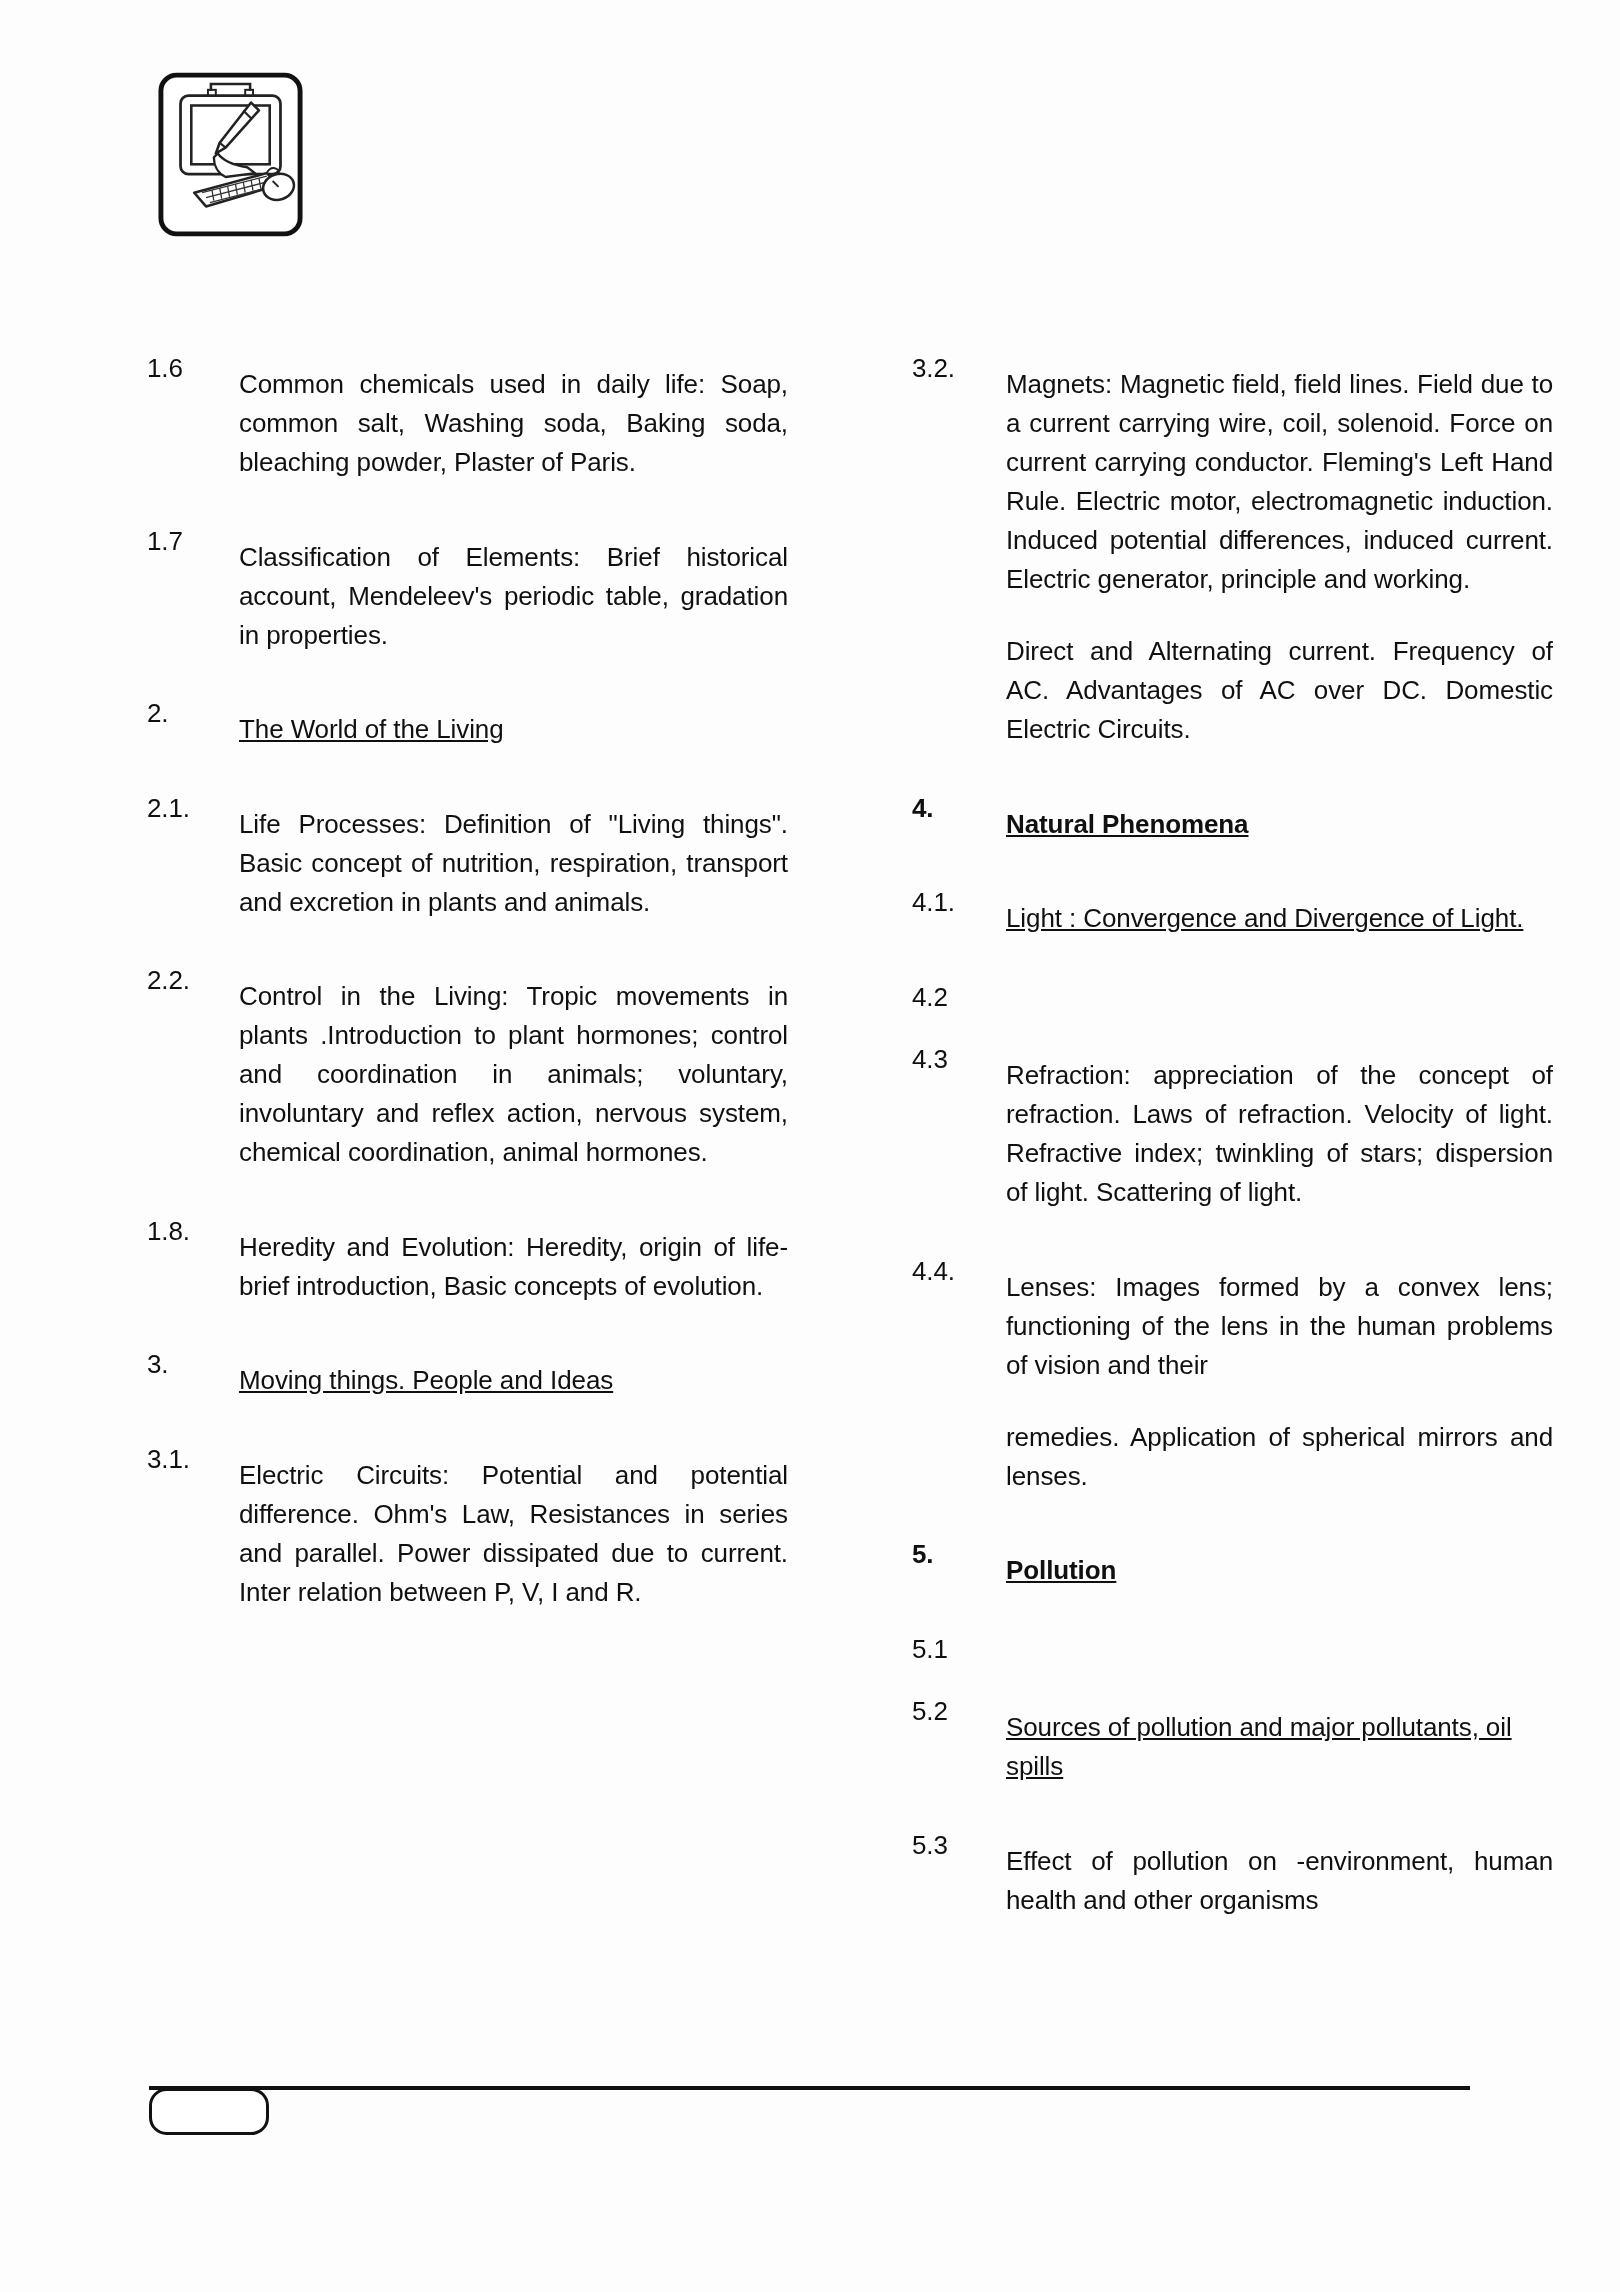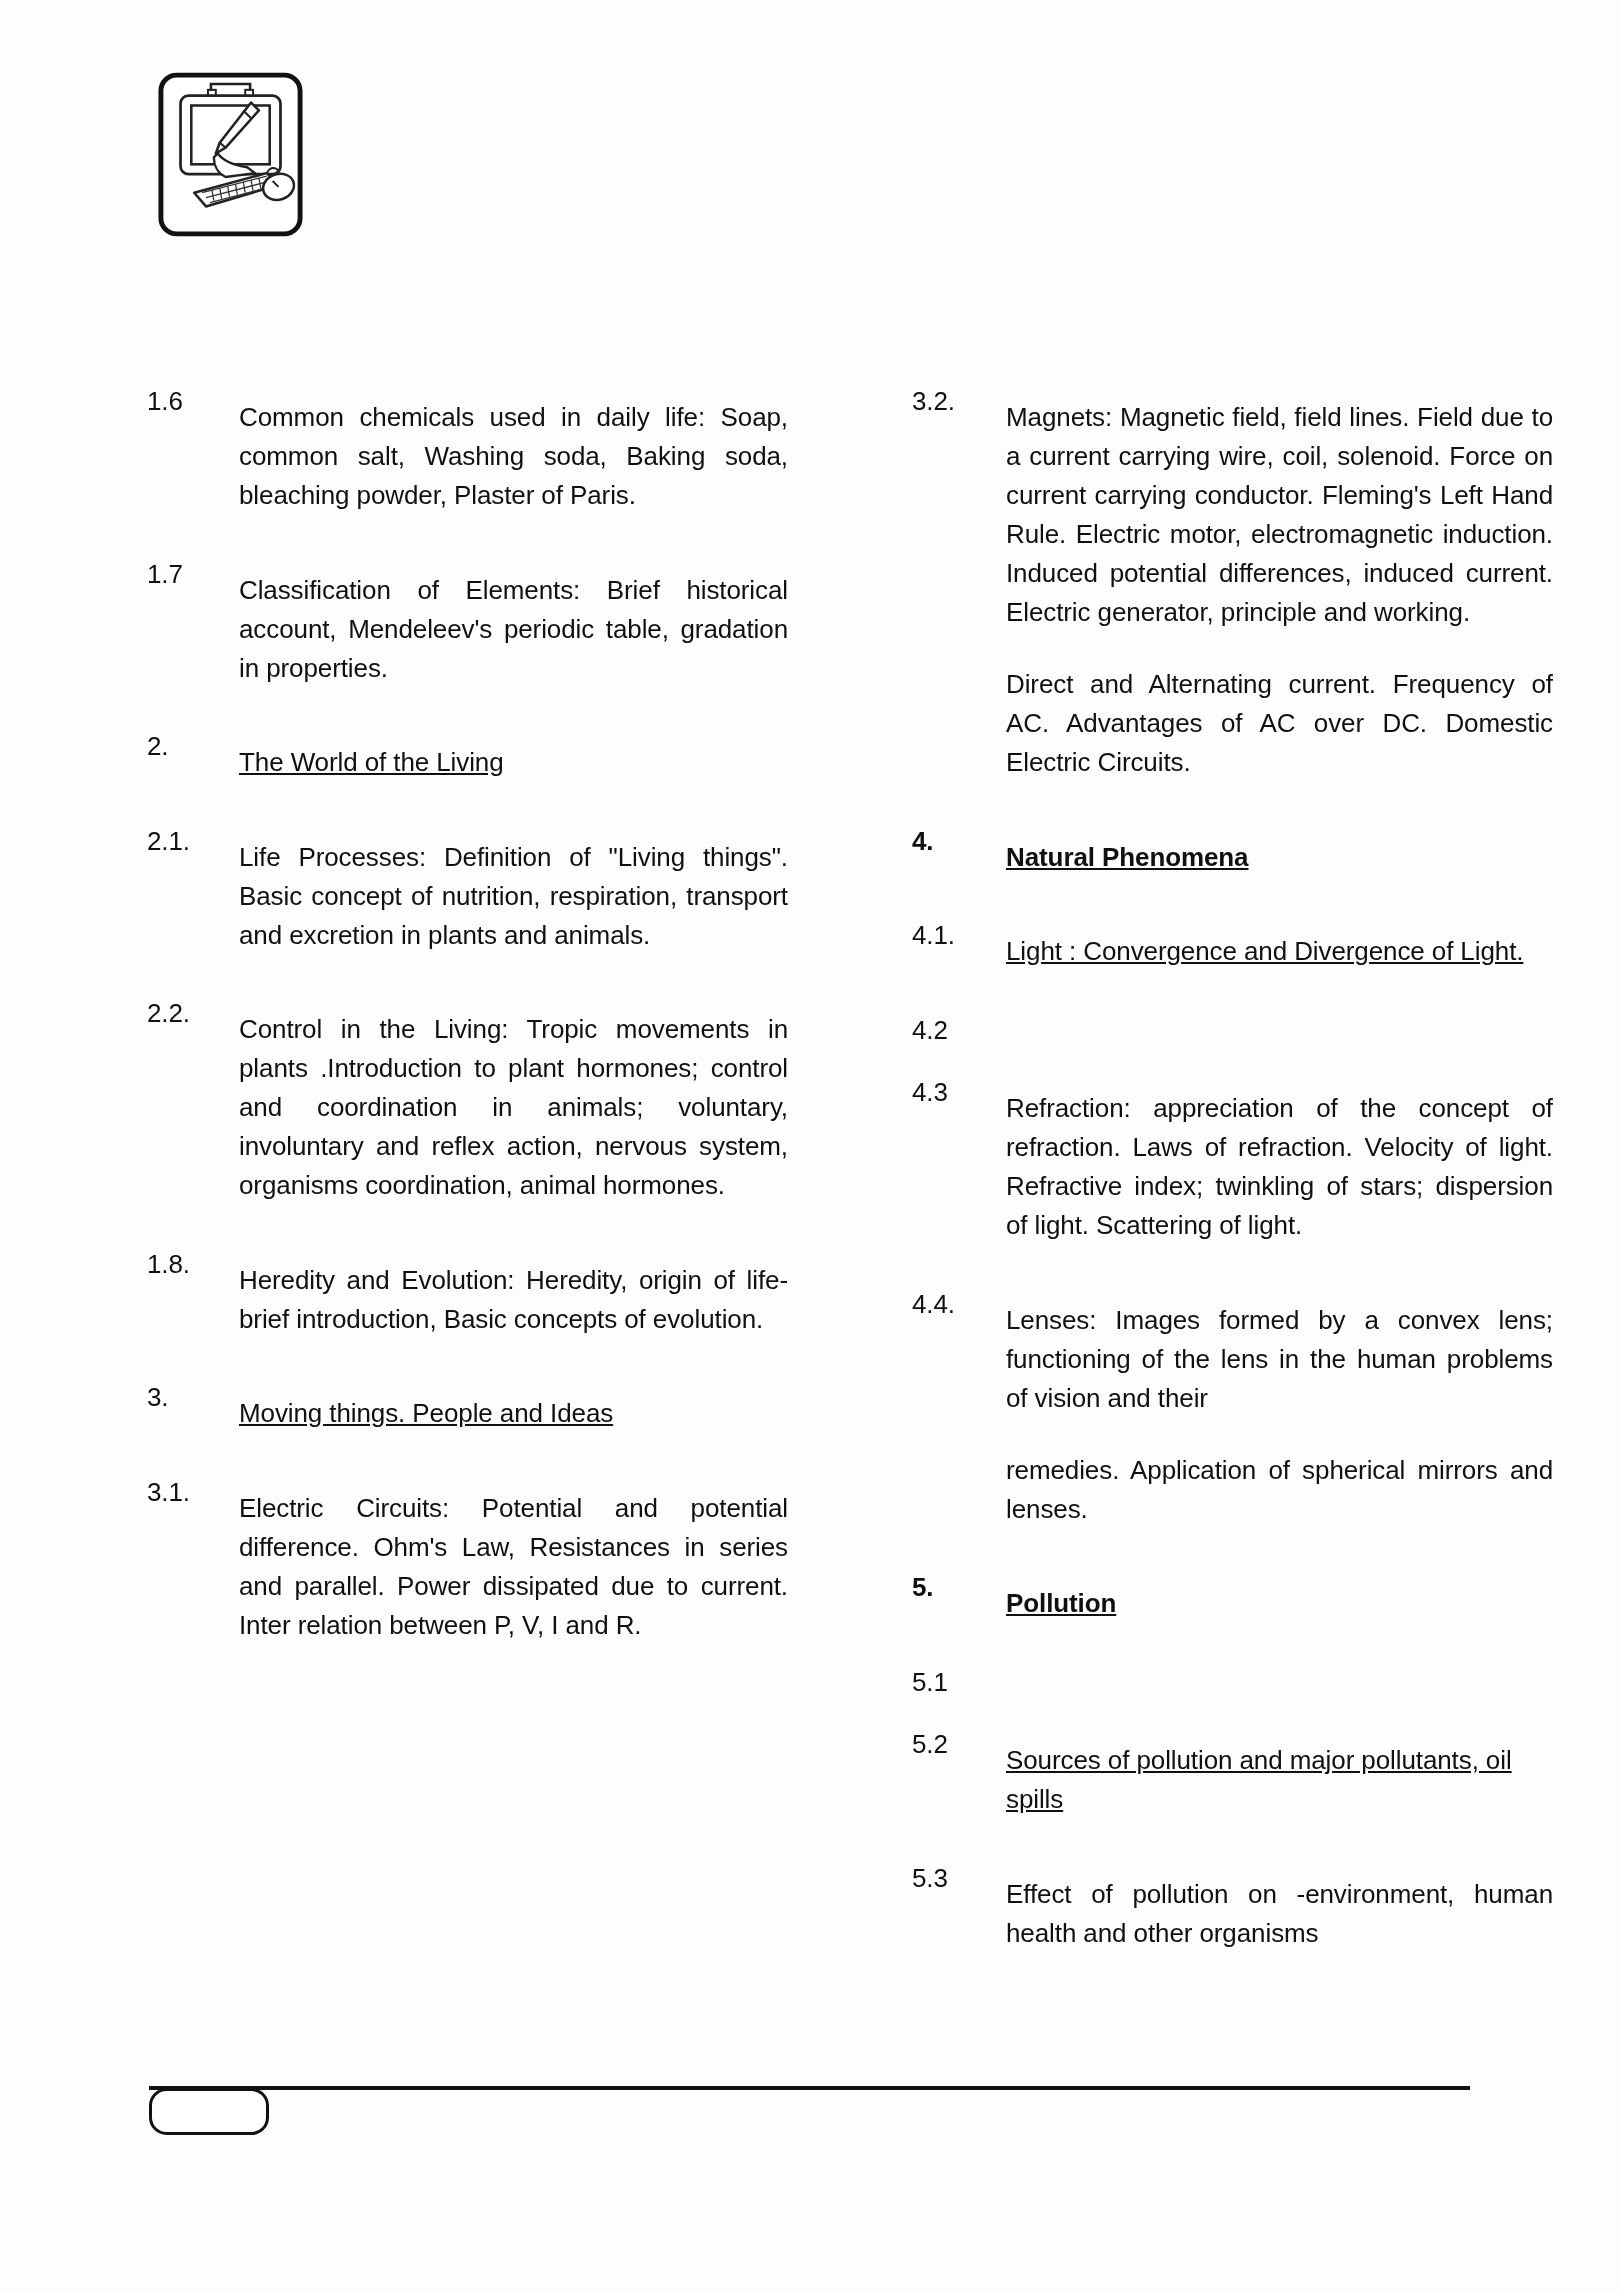--- a/index.html
+++ b/index.html
@@ -30,21 +30,21 @@
     top: 71px;
     width: 147px;
     height: 167px;
   }
   .header-icon-wrap svg { display: block; }
 
   
   .columns {
     position: absolute;
     left: 0;
-    top: 382px;
+    top: 349px;
     width: 1620px;
     display: flex;
     gap: 108px;
     padding: 0 147px;
     box-sizing: border-box;
   }
   .col {
     width: 657px;
     flex: 0 0 657px;
   }
@@ -188,21 +188,21 @@
         </div>
         <div class="entry">
           <div class="num">2.1.</div>
           <div class="body">
             <p>Life Processes: Definition of "Living things". Basic concept of nutrition, respiration, transport and excretion in plants and animals.</p>
           </div>
         </div>
         <div class="entry">
           <div class="num">2.2.</div>
           <div class="body">
-            <p>Control in the Living: Tropic movements in plants .Introduction to plant hormones; control and coordination in animals; voluntary, involuntary and reflex action, nervous system, organisms coordination, animal hormones.</p>
+            <p>Control in the Living: Tropic movements in plants .Introduction to plant hormones; control and coordination in animals; voluntary, involuntary and reflex action, nervous system, chemical coordination, animal hormones.</p>
           </div>
         </div>
         <div class="entry">
           <div class="num">1.8.</div>
           <div class="body">
             <p>Heredity and Evolution: Heredity, origin of life- brief introduction, Basic concepts of evolution.</p>
           </div>
         </div>
         <div class="entry">
           <div class="num">3.</div>

